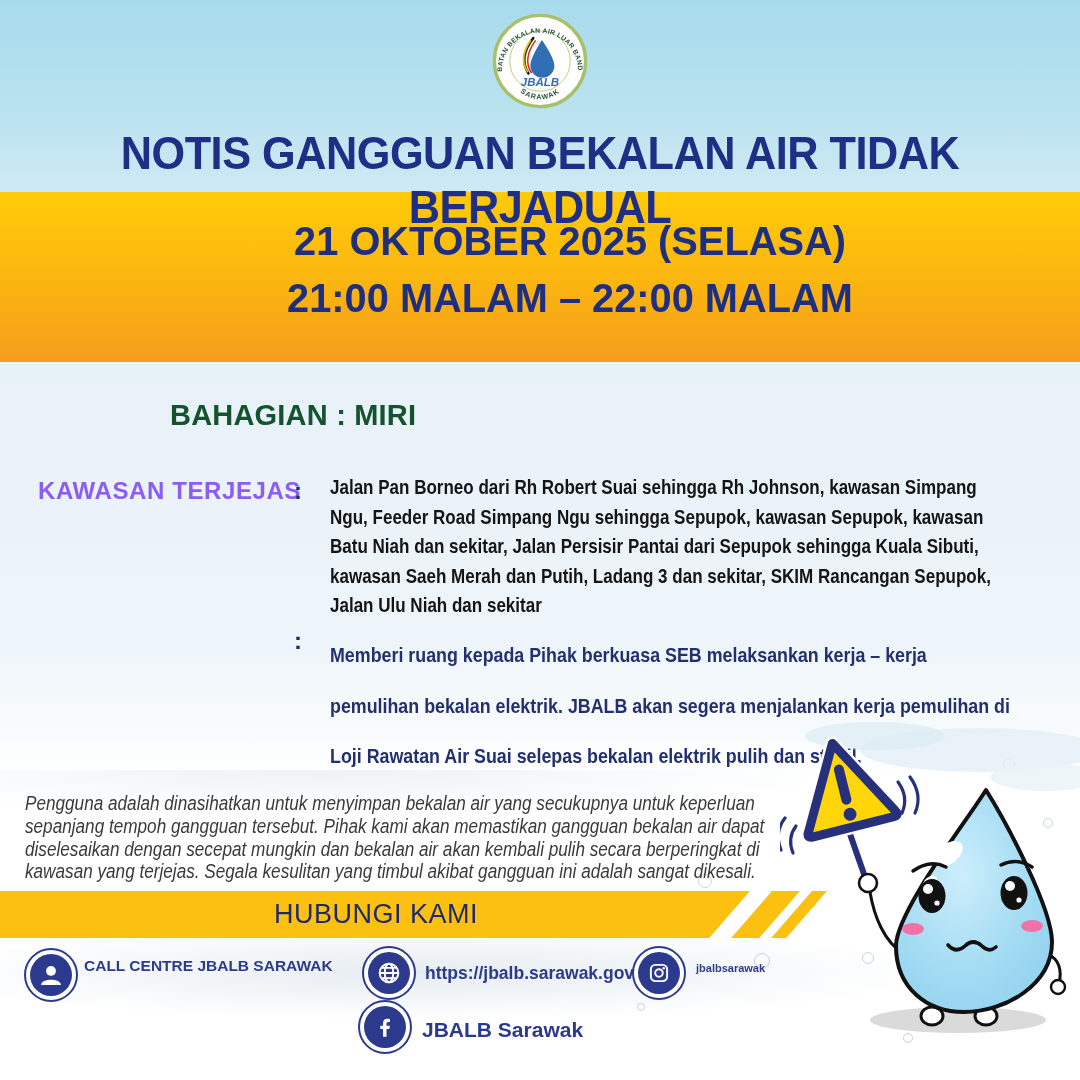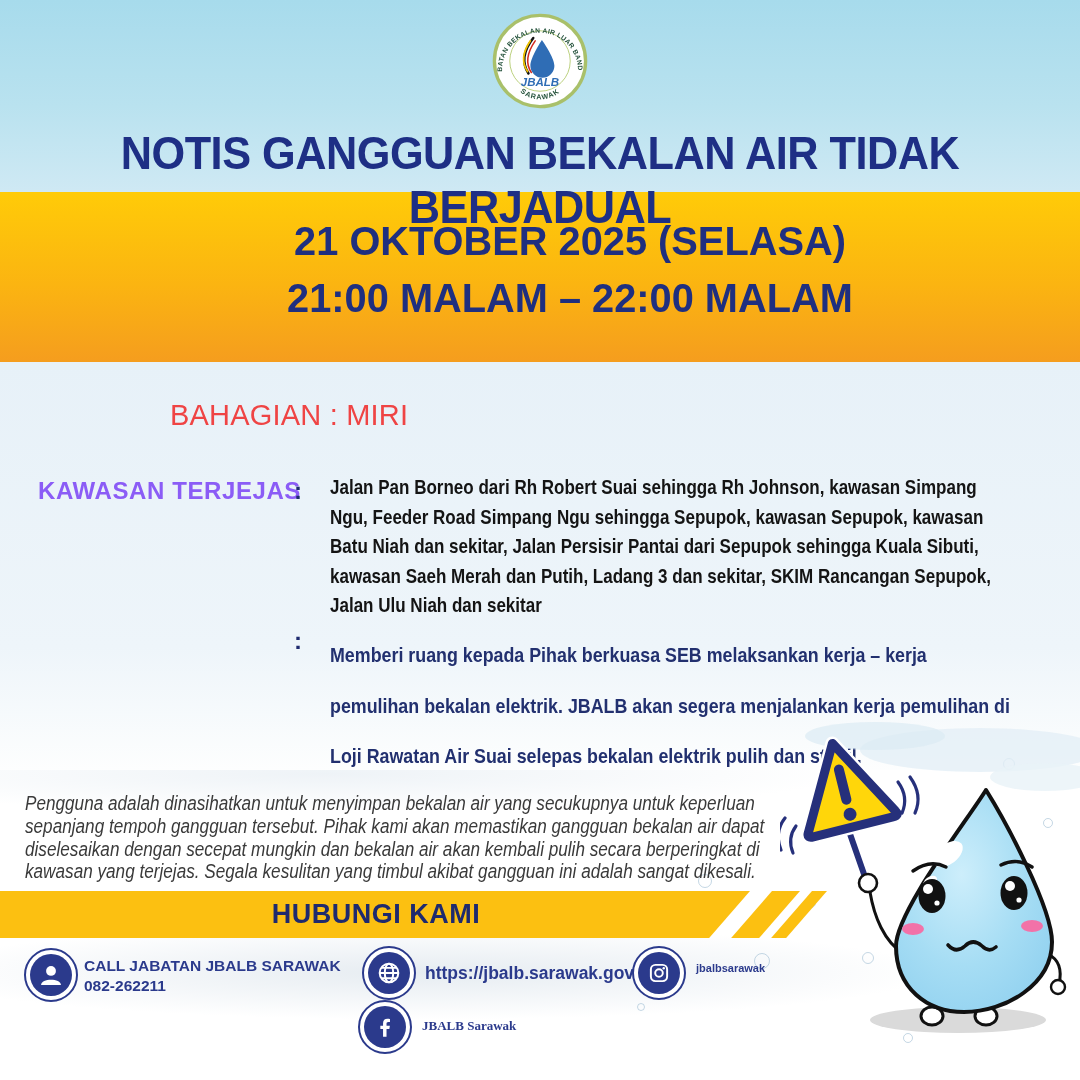--- a/index.html
+++ b/index.html
@@ -11,21 +11,21 @@
   .band-orange{left:0;top:192px;width:1080px;height:170px;background:linear-gradient(180deg,#ffcb08 0%,#fbb411 55%,#f59d1e 100%);}
   .bg-pale{left:0;top:362px;width:1080px;height:408px;background:linear-gradient(180deg,#e7f1f8 0%,#eef5fa 70%,#fdfefe 100%);}
   .bg-bottom{left:0;top:770px;width:1080px;height:310px;background:#ffffff;}
   .wave{left:0;top:925px;width:940px;height:95px;background:radial-gradient(ellipse at 45% 50%,rgba(140,168,192,.22),rgba(140,168,192,0) 70%);}
   .splash2{left:0;top:770px;width:820px;height:40px;background:radial-gradient(ellipse at 40% 10%,rgba(150,180,205,.16),rgba(150,180,205,0) 75%);}
   
   .title{left:0;top:126px;width:1080px;text-align:center;font-weight:bold;font-size:46px;
          color:#1e2f85;letter-spacing:-.5px;transform:scaleX(.94);}
   .dates{left:60px;top:213px;width:1020px;text-align:center;font-weight:bold;font-size:41px;
          color:#1f2f7f;line-height:57px;transform:scaleX(.97);}
-  .loc{font-weight:normal;font-size:29px;color:#ef4444;letter-spacing:.2px;}
+  .loc{font-weight:bold;font-size:29px;color:#14532d;letter-spacing:.2px;}
   .bahagian{left:170px;top:399px;}
   .daerah{left:575px;top:394px;}
   .sec-label{font-weight:bold;font-size:24px;color:#8b5cf6;letter-spacing:.6px;}
   .colon{font-weight:bold;font-size:24px;color:#1e2a6e;}
   .kaw-label{left:38px;top:477px;}
   .kaw-colon{left:294px;top:477px;}
   .hur-label{left:38px;top:626px;}
   .hur-colon{left:294px;top:627px;}
   .kaw-body{left:330px;top:472px;width:870px;font-weight:bold;font-size:20.5px;color:#141414;
             line-height:29.5px;white-space:pre-line;transform:scaleX(.83);transform-origin:left top;}
@@ -33,36 +33,36 @@
             line-height:50.5px;white-space:pre-line;transform:scaleX(.87);transform-origin:left top;}
   .advisory{left:25px;top:792px;width:880px;font-style:italic;font-size:19.5px;color:#3a3a3a;
             line-height:22.8px;white-space:pre-line;transform:scaleX(.88);transform-origin:left top;}
   
   .banner-main{left:-70px;top:891px;width:820px;height:47px;background:#fcc011;
                transform:skewX(-41deg);transform-origin:left top;}
   .banner-stripe1{left:772px;top:891px;width:28px;height:47px;background:#fcc011;
                transform:skewX(-41deg);transform-origin:left top;}
   .banner-stripe2{left:812px;top:891px;width:15px;height:47px;background:#fcc011;
                transform:skewX(-41deg);transform-origin:left top;}
-  .banner-text{left:0;top:899px;width:752px;text-align:center;font-weight:bold;font-size:27px;
+  .banner-text{left:0;top:899px;width:752px;text-align:center;font-weight:normal;font-size:27px;
                color:#1f2a6e;letter-spacing:.5px;}
   
   .cicon{width:54px;height:54px;border-radius:50%;border:2.5px solid #2b3a8c;background:#fff;
          box-sizing:border-box;display:flex;align-items:center;justify-content:center;}
   .cicon .inner{width:42px;height:42px;border-radius:50%;background:#2b3a8c;display:flex;
          align-items:center;justify-content:center;}
   .ic-call{left:24px;top:948px;}
   .ic-web{left:362px;top:946px;}
   .ic-ig{left:632px;top:946px;}
   .ic-fb{left:358px;top:1000px;}
   .ctext{font-weight:bold;color:#2b3a8c;}
   .call-text{left:84px;top:956px;font-size:15.5px;line-height:20px;}
   .web-text{left:425px;top:963px;font-size:17.5px;}
   .ig-text{left:696px;top:962px;font-size:11px;}
-  .fb-text{left:422px;top:1018px;font-size:13px;font-family:Liberation Serif, serif;}
+  .fb-text{left:422px;top:1018px;font-size:21px;}
   
   .bub{position:absolute;border:1.5px solid rgba(150,182,206,.55);border-radius:50%;}
   
   .mascot{left:780px;top:722px;width:300px;height:356px;}
   .logo{left:492px;top:13px;width:96px;height:96px;}
 </style>
 </head>
 <body>
 
 <div id="poster">
@@ -144,22 +144,21 @@
 
   <div class="abs cicon ic-call">
     <div class="inner">
       <svg width="28" height="28" viewBox="0 0 24 24">
         <circle cx="12" cy="8.5" r="4.2" fill="#fff"></circle>
         <path d="M3.5,20.5 C3.5,14.6 20.5,14.6 20.5,20.5 Z" fill="#fff"></path>
       </svg>
     </div>
   </div>
   <div class="abs ctext call-text">
-    <div>CALL JABATAN JBALB SARAWAK</div>
-    <div>082-262211</div>
+    <div>CALL CENTRE JBALB SARAWAK</div>
   </div>
 
   <div class="abs cicon ic-web">
     <div class="inner">
       <svg width="28" height="28" viewBox="0 0 24 24" fill="none" stroke="#fff" stroke-width="1.7">
         <circle cx="12" cy="12" r="8"></circle>
         <ellipse cx="12" cy="12" rx="3.6" ry="8"></ellipse>
         <path d="M4,12 H20 M5.6,7.6 H18.4 M5.6,16.4 H18.4"></path>
       </svg>
     </div>

